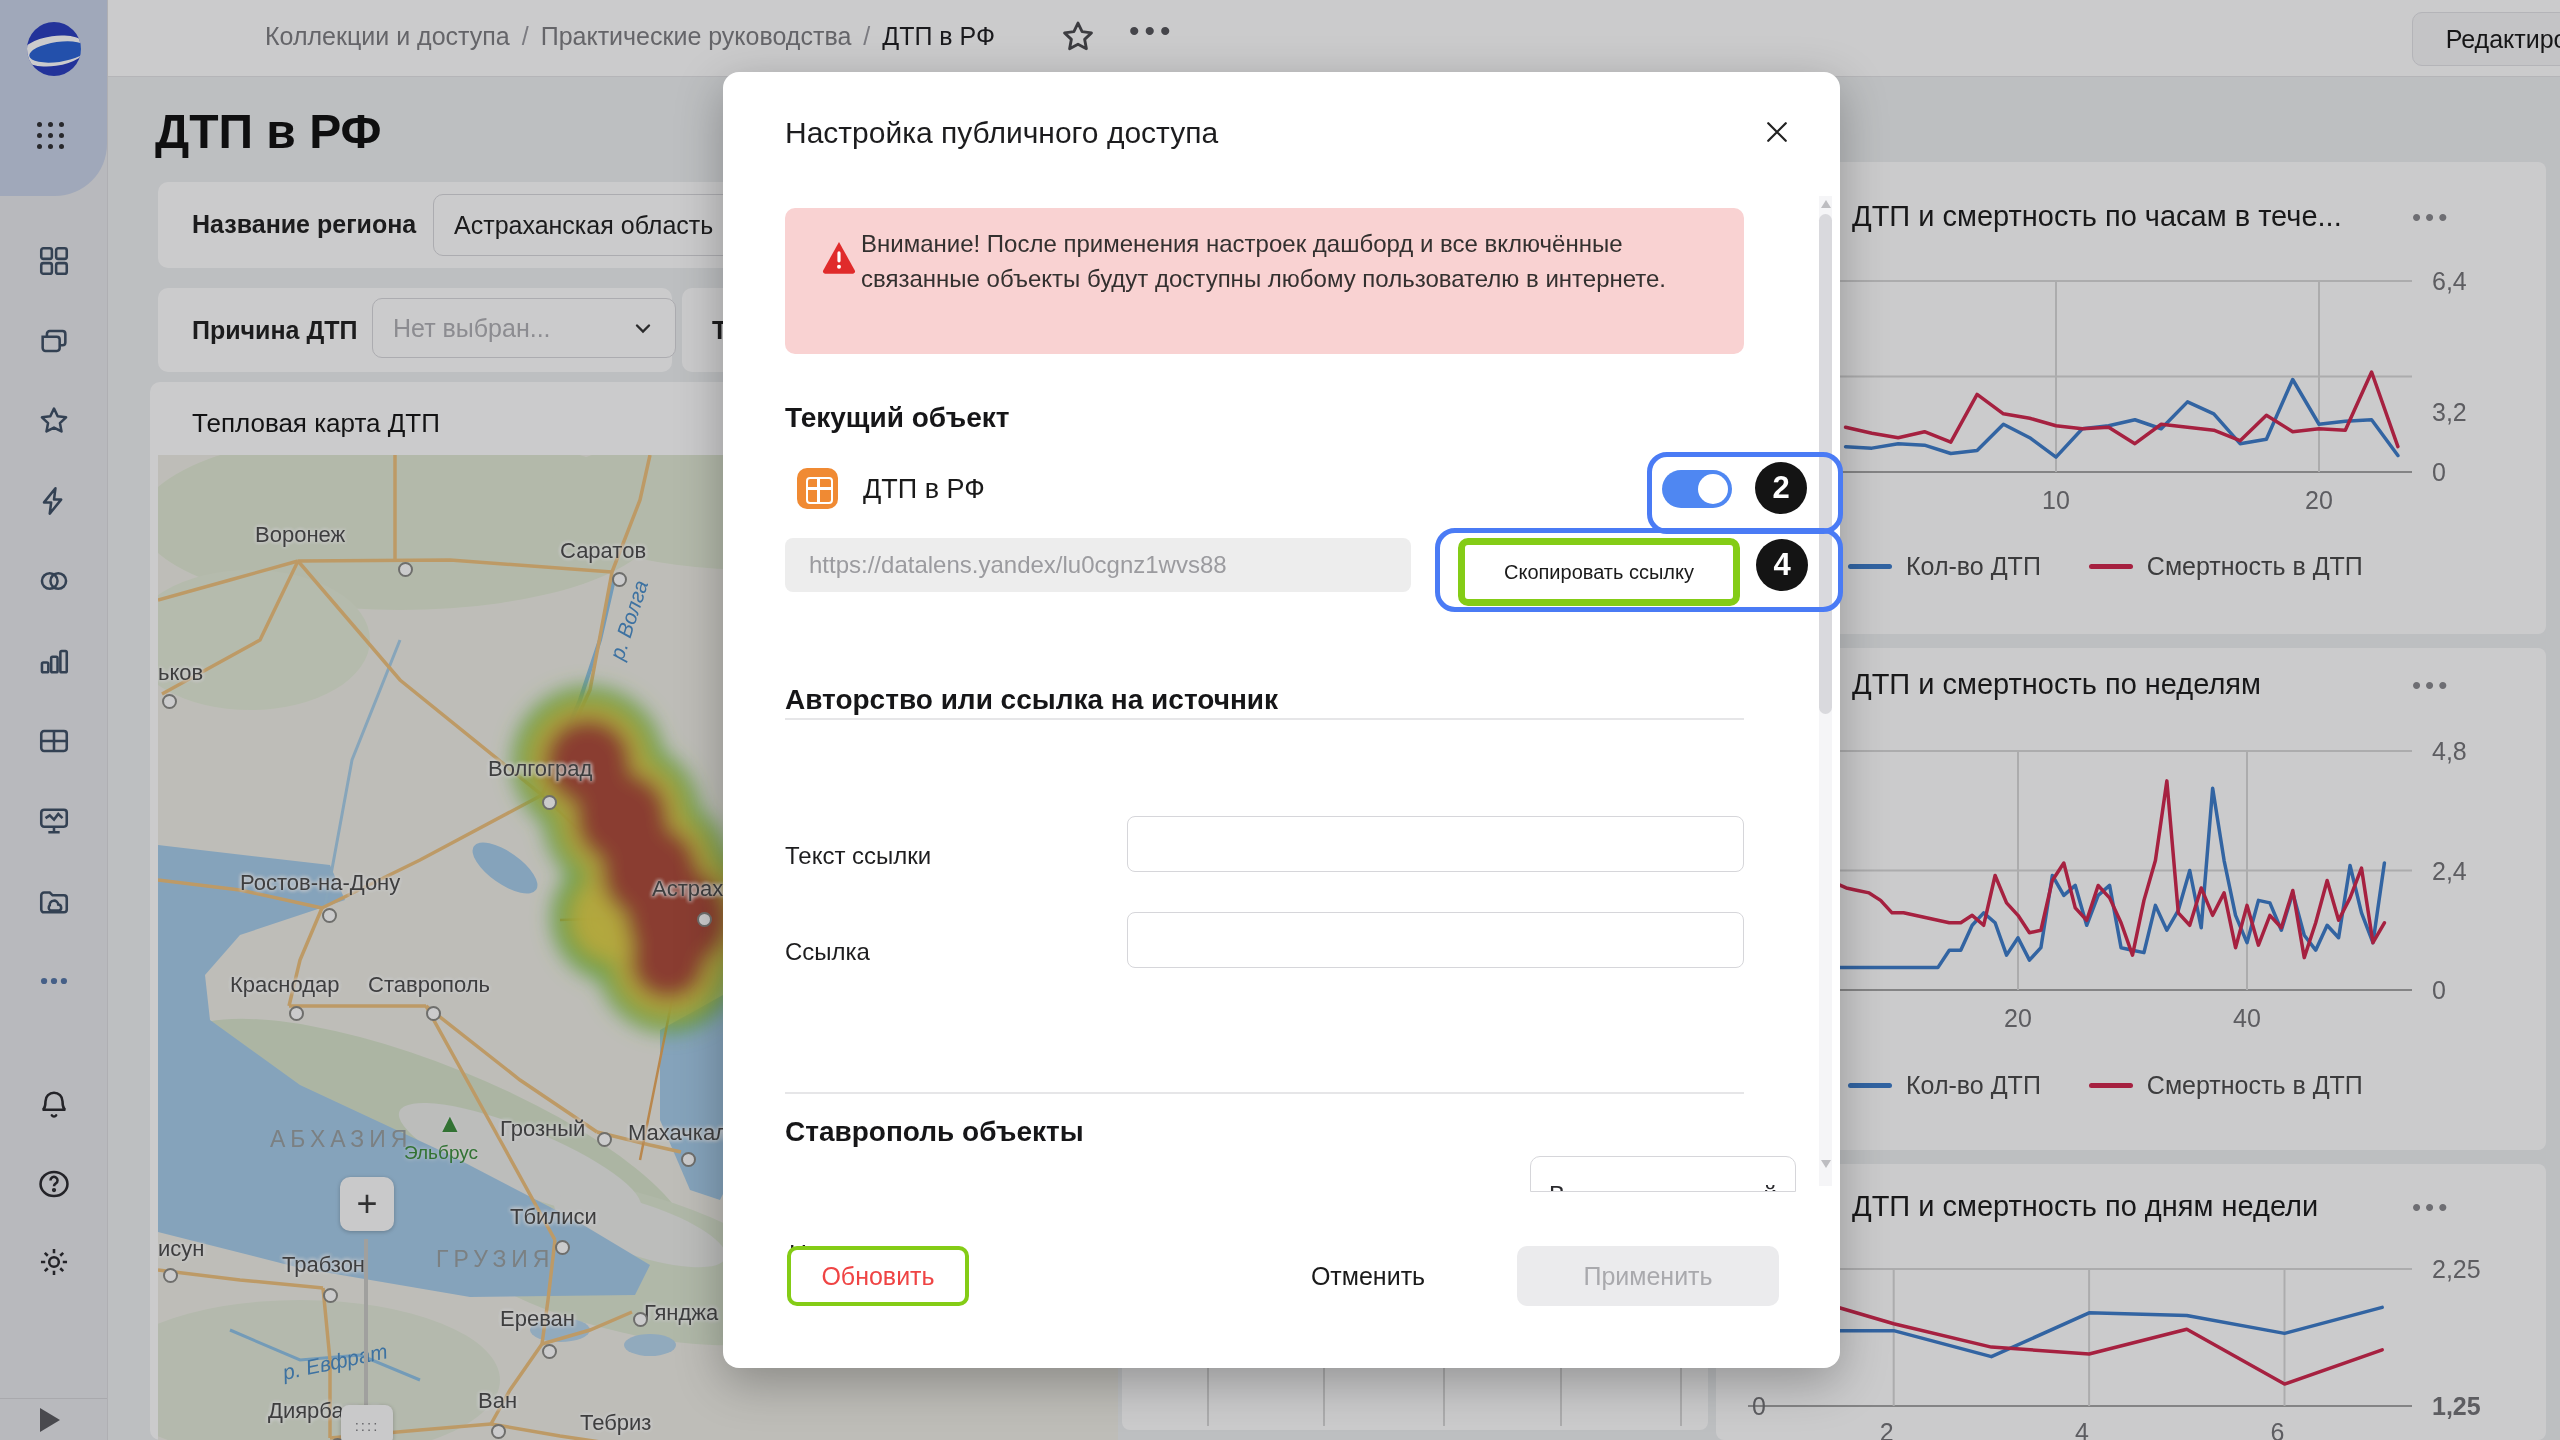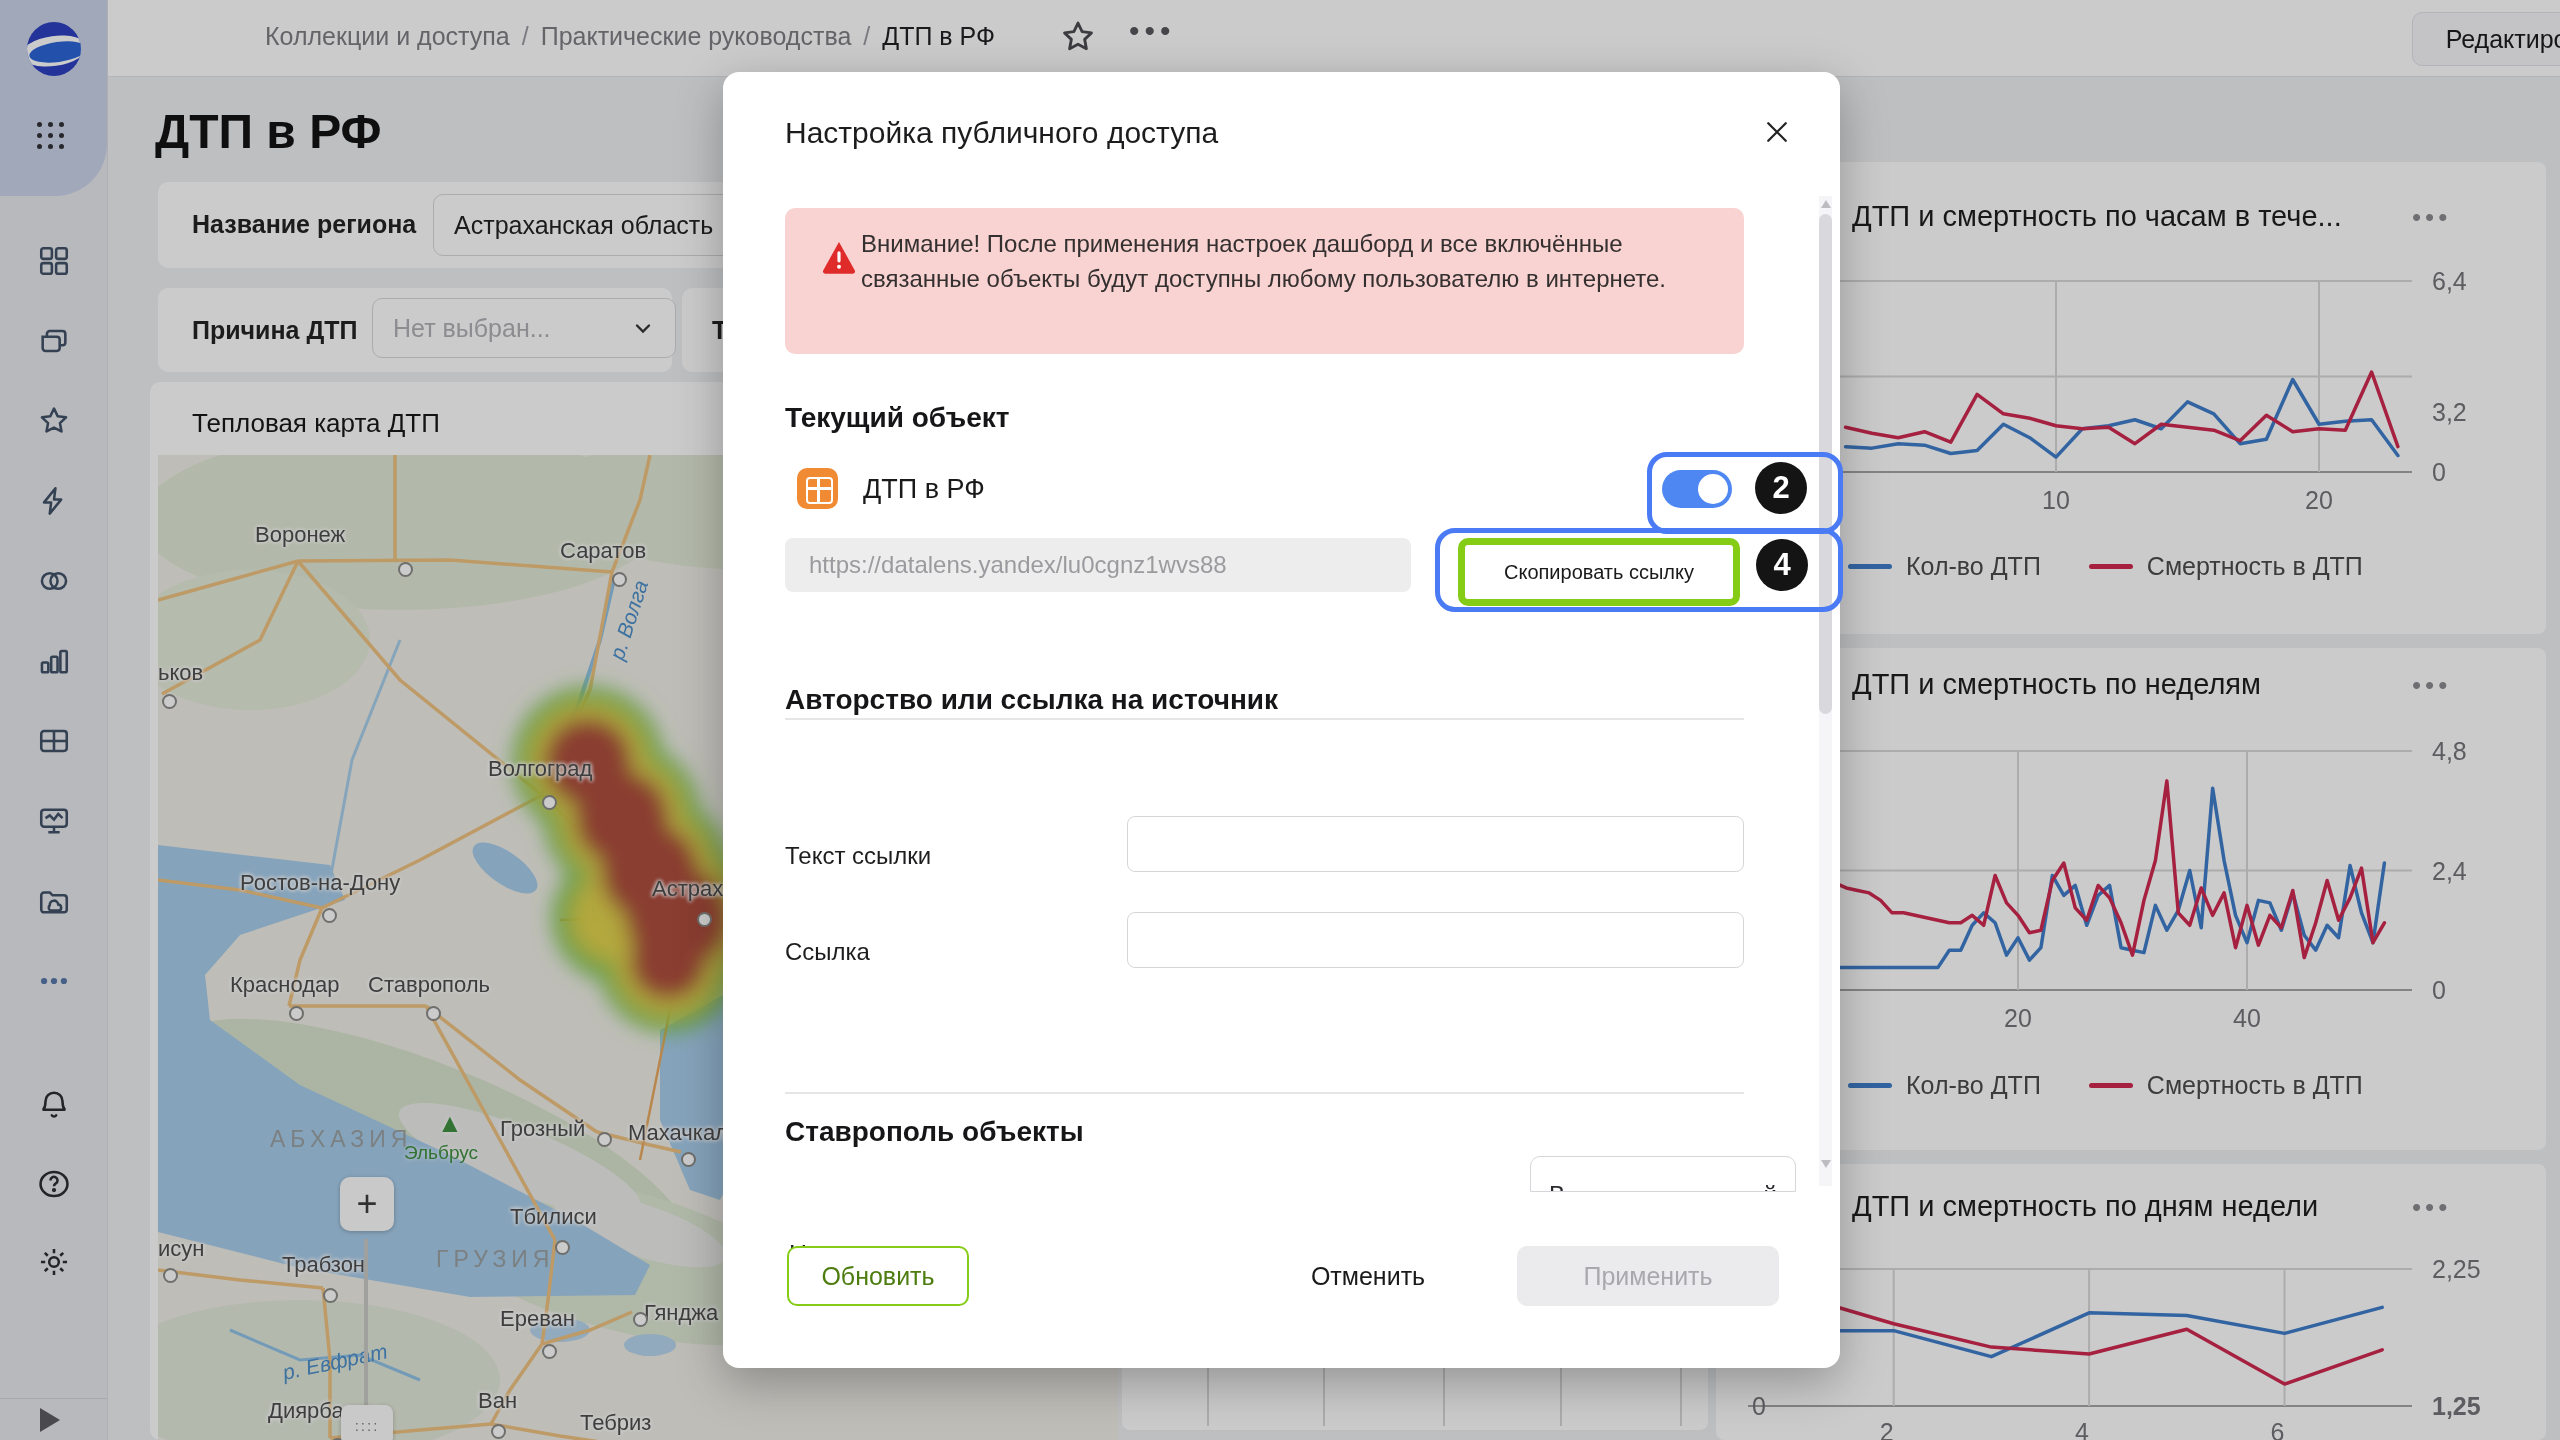--- a/index.html
+++ b/index.html
@@ -94,21 +94,21 @@
                  font-size:24px;color:#2a2a2e;}
   
   #m-scroll-track{left:1096px;top:124px;width:13px;height:990px;background:#f5f5f7;}
   #m-scroll-thumb{left:1096px;top:142px;width:13px;height:500px;background:#d9d9dd;border-radius:7px;cursor:pointer;}
   .scroll-arrow{position:absolute;left:1098px;width:0;height:0;border-left:5px solid transparent;border-right:5px solid transparent;}
   #m-arrow-up{top:128px;border-bottom:8px solid #bdbdc1;}
   #m-arrow-dn{top:1088px;border-top:8px solid #bdbdc1;}
   
   .m-btn{position:absolute;height:60px;border-radius:10px;display:flex;align-items:center;justify-content:center;
          font-size:25px;cursor:pointer;box-sizing:border-box;}
-  #btn-update{left:64px;top:1174px;width:182px;background:#fff;border:2px solid #84cc16;color:#4d7c0f;}
+  #btn-update{left:64px;top:1174px;width:182px;background:#fff;border:4px solid #84cc16;color:#ef4444;}
   #btn-cancel{left:570px;top:1174px;width:150px;background:transparent;color:#1a1a1a;}
   #btn-apply{left:794px;top:1174px;width:262px;background:#ebebed;color:#a9a9ad;cursor:default;}
   
   .ann-outline{position:absolute;border:5px solid #4a7bf5;border-radius:20px;z-index:70;}
   .ann-badge{position:absolute;width:52px;height:52px;border-radius:50%;background:#141414;color:#fff;
              font-size:31px;font-weight:700;display:flex;align-items:center;justify-content:center;z-index:71;}
 </style>
 </head>
 <body>
 

